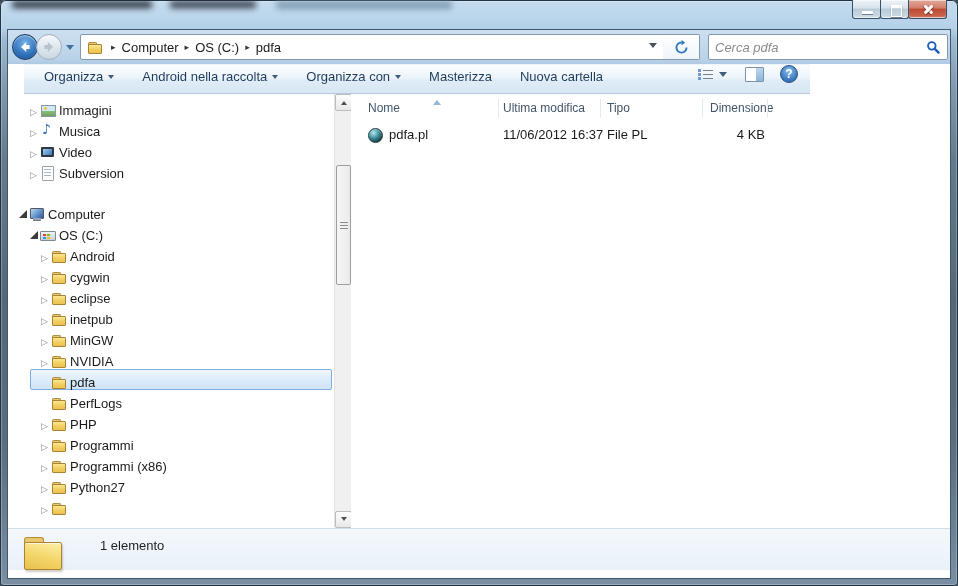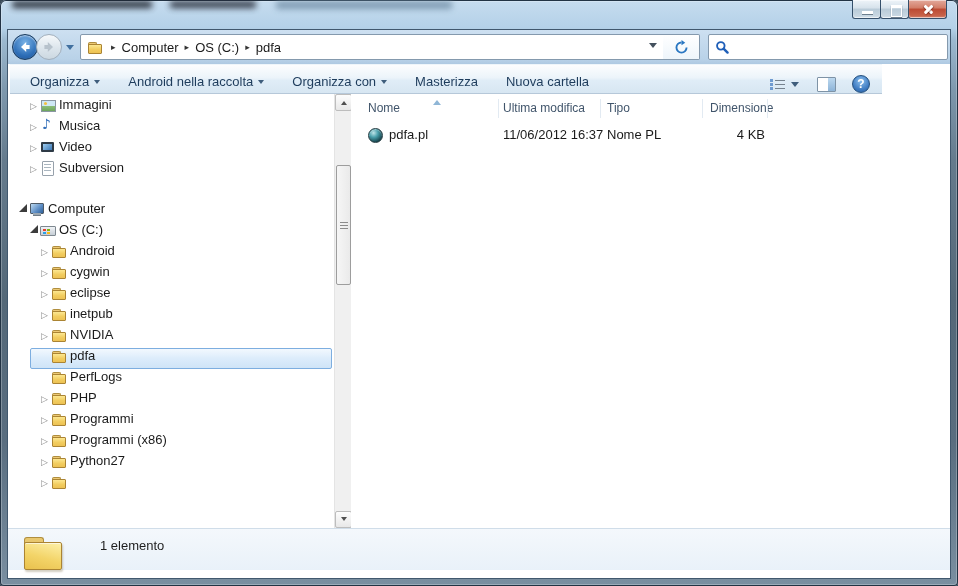--- a/index.html
+++ b/index.html
@@ -31,37 +31,37 @@
   .nav-hist{position:absolute;left:58px;top:15px;width:0;height:0;border:4px solid transparent;border-top:5px solid #41709f}
   .addressbar{position:absolute;left:72px;top:4px;width:584px;height:26px;background:#fff;border:1px solid #8499ad;border-radius:2px 0 0 2px;display:flex;align-items:center;padding:0 6px;font-size:13px;color:#1a1a1a}
   .bc-arrow{font-size:9px;color:#333;margin:0 6px}
   .bc-item{cursor:default}
   .ab-caret{margin-left:auto;width:0;height:0;border:4px solid transparent;border-top:5px solid #44515e}
   .refresh-btn{position:absolute;left:655px;top:4px;width:37px;height:26px;background:linear-gradient(180deg,#fff,#eef5fb);border:1px solid #8499ad;border-left:none;border-radius:0 2px 2px 0;display:flex;align-items:center;justify-content:center}
   .search-box{position:absolute;left:700px;top:4px;width:240px;height:26px;background:#fff;border:1px solid #8499ad;border-radius:2px;display:flex;align-items:center;padding:0 6px}
   .search-box input{flex:1;border:none;outline:none;font-size:13px;font-family:"Liberation Sans",sans-serif;color:#333;background:transparent;min-width:0}
   .search-box input::placeholder{font-style:italic;color:#8b8b8b}
   
-  .toolbar{position:absolute;left:2px;top:34px;width:872px;height:30px;display:flex;align-items:flex-end;font-size:13px;color:#1e3c5c;
+  .toolbar{position:absolute;left:16px;top:34px;width:786px;height:30px;display:flex;align-items:flex-start;font-size:13px;color:#1e3c5c;
     background:linear-gradient(180deg,#fcfdfe,#ecf4fa 45%,#e0edf7 55%,#d7e6f2);border-top:1px solid #eef5fa;border-bottom:1px solid #b6c8d9}
   .tb-btn{display:flex;align-items:center;gap:5px;margin-right:16px;padding:4px 6px;border-radius:2px;cursor:default;white-space:nowrap}
   .tb-btn:first-child{margin-left:14px}
   .tb-caret{width:0;height:0;border:3.5px solid transparent;border-top:4px solid #3f5d7c;margin-top:3px}
   .tb-right{margin-left:auto;display:flex;align-items:center;margin-right:12px;gap:10px}
   .views-icon{position:relative;width:16px;height:12px}
   .views-icon::before{content:"";position:absolute;left:0;top:1px;width:3px;height:3px;background:#6f9bd0;box-shadow:0 4px 0 #6f9bd0,0 8px 0 #6f9bd0}
   .views-icon::after{content:"";position:absolute;left:5px;top:2px;width:10px;height:1px;background:#76828e;box-shadow:0 4px 0 #76828e,0 8px 0 #76828e}
   .views-caret{width:0;height:0;border:4px solid transparent;border-top:5px solid #3f5d7c;margin-top:4px}
   .preview-icon{position:relative;width:19px;height:15px;background:#fff;border:1px solid #7e93a6;border-radius:1px;margin-left:8px}
   .preview-icon::after{content:"";position:absolute;right:0;top:0;width:7px;height:13px;background:linear-gradient(180deg,#bcd8ef,#8db4d8)}
   .help-icon{width:18px;height:18px;border-radius:50%;background:radial-gradient(circle at 50% 32%,#8cc0ee,#3c79c0 65%,#2a5f9e);border:1px solid #24507e;color:#fff;font-size:12px;font-weight:bold;display:flex;align-items:center;justify-content:center;margin-left:6px}
   
   .content{position:absolute;left:0;top:64px;width:942px;height:434px;background:#fff}
   .sidebar{position:absolute;left:0;top:0;width:326px;height:434px;overflow:hidden;padding-top:3px;font-size:13px;color:#1a1a1a}
-  .tree-row{position:relative;height:21px;display:flex;align-items:flex-start;white-space:nowrap}
+  .tree-row{position:relative;height:21px;display:flex;align-items:flex-end;white-space:nowrap}
   .tree-row.gap{margin-top:20px}
   .expander{width:13px;text-align:center;flex:none;position:relative;z-index:1}
   .expander.collapsed::after{content:"\25B7";font-size:9px;color:#8a8a8a}
   .expander.expanded::after{content:"";display:inline-block;width:0;height:0;border:4px solid transparent;border-bottom-color:#3c3c3c;border-right-color:#3c3c3c;margin-bottom:1px}
   .lvl0 .expander{margin-left:8px}.lvl1 .expander{margin-left:19px}.lvl2 .expander{margin-left:30px}
   .ticon{display:inline-block;width:16px;height:16px;position:relative;margin-right:3px;flex:none;z-index:1}
   .tlabel{position:relative;z-index:1;padding-right:6px}
   .tree-row.selected::before{content:"";position:absolute;left:22px;right:2px;top:0;bottom:0;border:1px solid #7daee0;border-radius:2px;
     background:linear-gradient(180deg,#f2f8fe,#dcecfb 50%,#cfe4f7)}
   
@@ -150,20 +150,21 @@
       </div>
 
       <div class="refresh-btn">
         <svg width="15" height="15" viewBox="0 0 16 16">
           <path d="M8 2.6 A5.4 5.4 0 1 0 13.4 8" fill="none" stroke="#2a77c2" stroke-width="2"></path>
           <path d="M8 0 L12 2.8 L8 5.6 Z" fill="#2a77c2"></path>
         </svg>
       </div>
 
       <div class="search-box">
+        <input type="text" placeholder="Cerca pdfa" style="">
         <svg width="15" height="15" viewBox="0 0 16 16">
           <circle cx="6.2" cy="6.2" r="4" fill="none" stroke="#1f5fb8" stroke-width="2"></circle>
           <line x1="9.4" y1="9.4" x2="13.4" y2="13.4" stroke="#1f5fb8" stroke-width="2.6" stroke-linecap="round"></line>
         </svg>
       </div>
     </div>
 
     <div class="toolbar">
       <span style="display:flex;align-items:center">
           <div class="tb-btn">
@@ -239,20 +240,25 @@
           </div>
           <div class="tree-row lvl2">
             <span class="expander collapsed"></span>
             <span class="ticon icon-folder"></span>
             <span class="tlabel">eclipse</span>
           </div>
           <div class="tree-row lvl2">
             <span class="expander collapsed"></span>
             <span class="ticon icon-folder"></span>
             <span class="tlabel">inetpub</span>
+          </div>
+          <div class="tree-row lvl2">
+            <span class="expander collapsed"></span>
+            <span class="ticon icon-folder"></span>
+            <span class="tlabel">MinGW</span>
           </div>
           <div class="tree-row lvl2">
             <span class="expander collapsed"></span>
             <span class="ticon icon-folder"></span>
             <span class="tlabel">NVIDIA</span>
           </div>
           <div class="tree-row lvl2 selected">
             <span class="expander none"></span>
             <span class="ticon icon-folder"></span>
             <span class="tlabel">pdfa</span>
@@ -309,21 +315,21 @@
           <span class="hsep" style="left:147px"></span>
           <span class="hsep" style="left:249px"></span>
           <span class="hsep" style="left:351px"></span>
           <span class="hsep" style="left:416px"></span>
         </div>
         <div>
             <div class="file-row" style="top: 31px;">
               <span class="ficon icon-perl" style="position: absolute; display: inline-block;"></span>
               <span class="fcell" style="left: 38px;">pdfa.pl</span>
               <span class="fcell" style="left: 152px;">11/06/2012 16:37</span>
-              <span class="fcell" style="left: 256px;">Nome PL</span>
+              <span class="fcell" style="left: 256px;">File PL</span>
               <span class="fcell" style="left: 351px; width: 63px; text-align: right;">4 KB</span>
             </div>
           </div>
       </div>
     </div>
 
     <div class="statusbar">
       <span class="big-folder"></span>
       <span class="status-text">1 elemento</span>
     </div>

